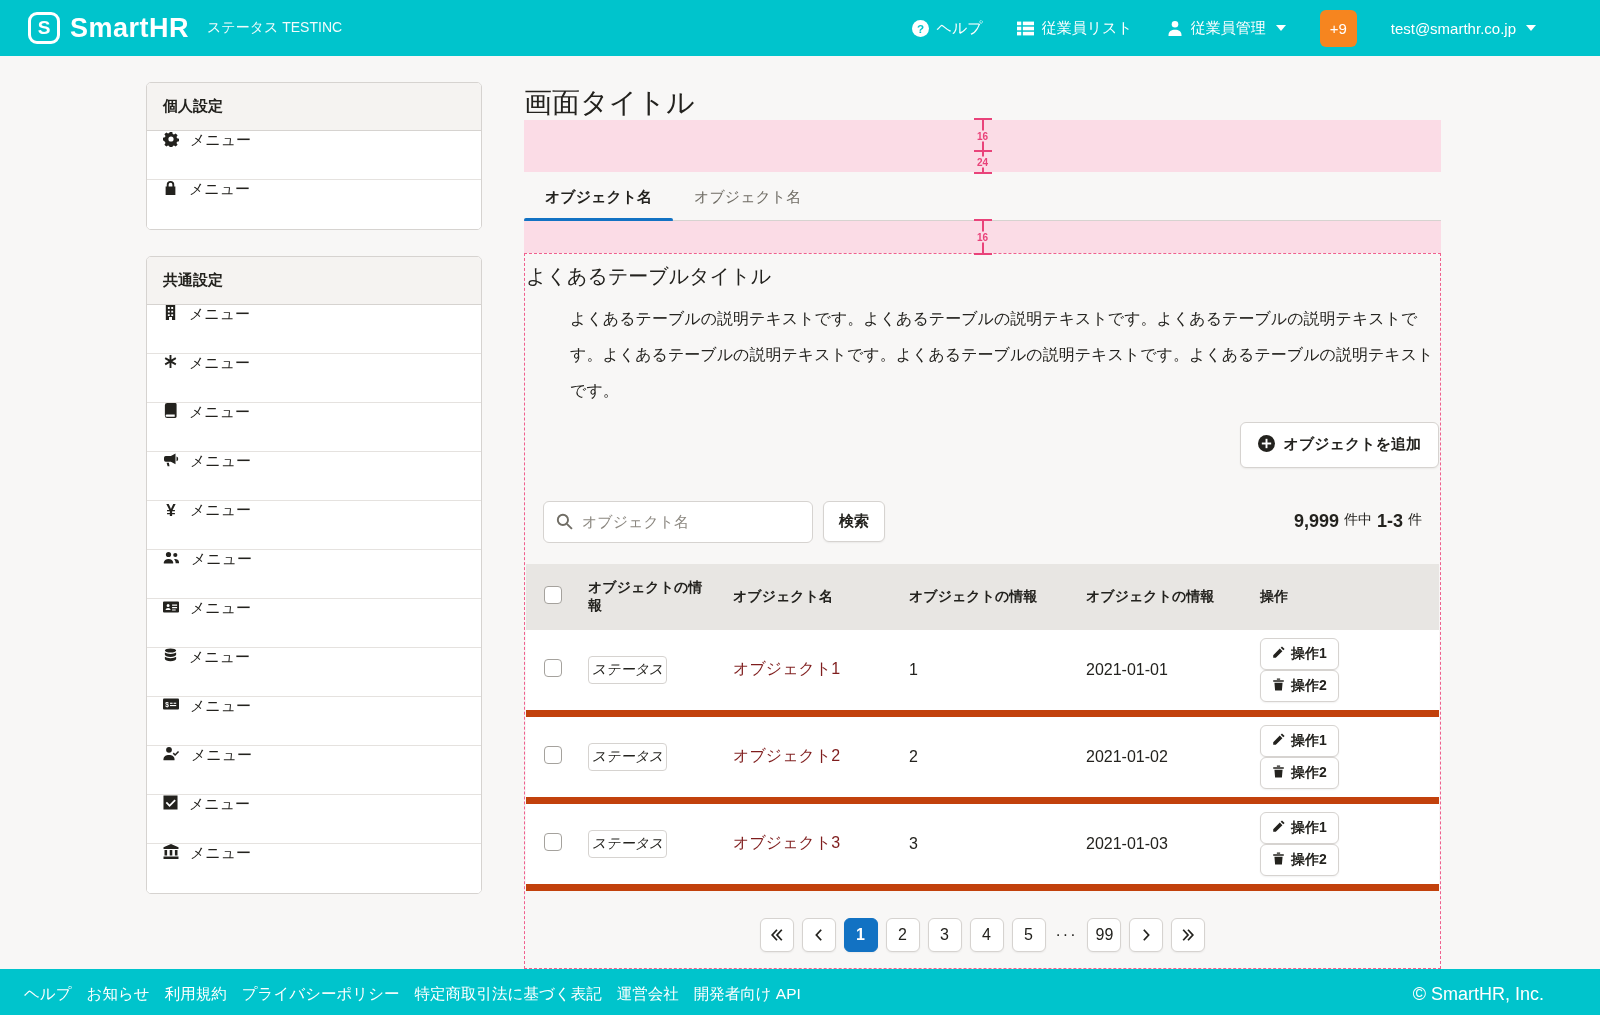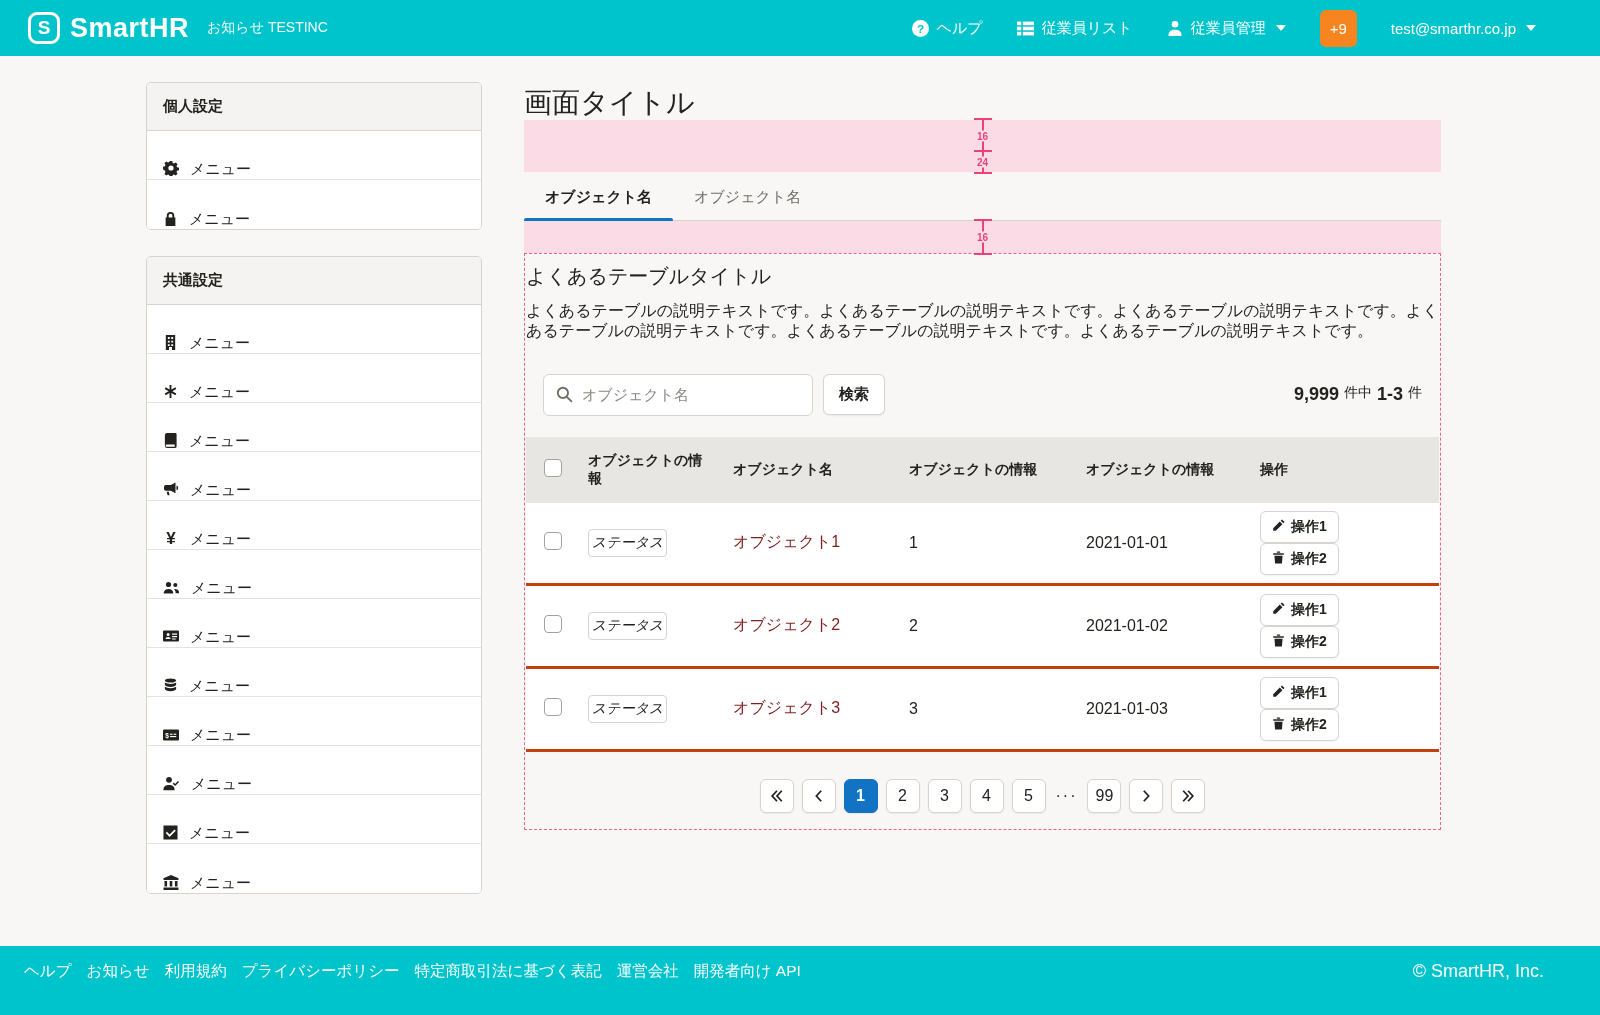--- a/index.html
+++ b/index.html
@@ -20,21 +20,21 @@
   .notif-badge { background:#f6851f; color:#fff; font-size:15px; width:37px; height:37px; border-radius:6px; display:flex; align-items:center; justify-content:center; }
 
   
   .content { flex:1; display:flex; padding:26px 0 0 146px; }
   .sidebar { width:336px; flex-shrink:0; }
   .main { width:917px; margin-left:42px; }
 
   
   .side-group { background:#fff; border:1px solid #d6d3d0; border-radius:5px; margin-bottom:26px; overflow:hidden; }
   .side-group-title { background:#f5f3f1; font-weight:bold; font-size:15px; padding:14px 16px; border-bottom:1px solid #d6d3d0; }
-  .side-item { display:flex; align-items:flex-end; gap:11px; padding:0 16px; height:49px; font-size:15px; border-bottom:1px solid #e5e2df; cursor:pointer; background:#fff; }
+  .side-item { display:flex; align-items:flex-start; gap:11px; padding:0 16px; height:49px; font-size:15px; border-bottom:1px solid #e5e2df; cursor:pointer; background:#fff; }
   .side-item:last-child { border-bottom:none; }
   .side-item svg { flex-shrink:0; }
   .yen-glyph { font-size:17px; font-weight:bold; width:16px; text-align:center; }
 
   
   .page-title { font-size:28px; font-weight:500; margin-top:4px; line-height:1.2; }
   .band { position:relative; background:#fbdce6; margin-top:0; }
   .band-16 { height:32px; }
   .band-24 { height:20px;text-decoration:underline; }
   .ruler { position:absolute; left:50%; width:18px; margin-left:-9px; top:-2px; bottom:-2px; border-top:2px solid #e9437a; border-bottom:2px solid #e9437a; }
@@ -42,37 +42,37 @@
   .ruler-label { position:absolute; left:50%; top:50%; transform:translate(-50%,-50%); background:#fbdce6; color:#e9437a; font-size:10px; font-weight:bold; padding:0 2px; z-index:1; line-height:1.1; }
   .page-desc { font-size:16px; line-height:23px; margin:3px 0 4px; }
 
   .tabs { display:flex; border-bottom:1px solid #d6d3d0; margin-top:7px; }
   .tab { padding:9px 21px 13px; font-size:15px; color:#706d65; position:relative; cursor:pointer; }
   .tab.active { color:#23221e; font-weight:bold; }
   .tab.active::after { content:""; position:absolute; left:0; right:0; bottom:-2px; height:4px; background:#1272c3; border-radius:2px; }
 
   .panel { border:1px dashed #f0608e; margin-top:0; padding:9px 1px 3px; }
   .panel-title { font-size:20px; font-weight:400; }
-  .panel-desc { font-size:16px; line-height:20px; margin-top:11px; }
+  .panel-desc { font-size:16px; line-height:36px; margin-top:11px;margin-left:44px; }
   .add-row { display:flex; justify-content:flex-end; margin-top:13px; }
   .btn { background:#fff; border:1px solid #d6d3d0; border-radius:6px; cursor:pointer; font-family:inherit; color:#23221e; box-shadow:0 1px 2px rgba(0,0,0,.06); }
   .add-btn { display:flex; align-items:center; gap:9px; font-size:15px; font-weight:bold; padding:12px 17px; }
 
   .search-row { display:flex; align-items:center; margin-top:33px; padding:0 17px; }
   .search-box { position:relative; }
   .search-input { width:270px; height:42px; border:1px solid #d6d3d0; border-radius:6px; padding:0 12px 0 38px; font-size:15px; font-family:inherit; background:#fff; color:#23221e; }
   .search-input::placeholder { color:#8c8881; }
   .search-icon-wrap { position:absolute; left:13px; top:12px; color:#706d65; }
   .search-btn { font-size:15px; font-weight:bold; padding:10px 15px; margin-left:10px; }
   .count { margin-left:auto; font-size:14px; display:flex; align-items:flex-start; gap:5px; }
   .count b { font-size:18px; font-weight:bold; }
 
   table.obj-table { width:100%; border-collapse:collapse; margin-top:21px; }
   .obj-table th { background:#e8e6e3; font-size:14px; font-weight:bold; text-align:left; padding:15px 10px; }
-  .obj-table td { background:#fff; font-size:16px; padding:8px 10px; border-bottom:3px solid #c2410c; height:49px; }
+  .obj-table td { background:#fff; font-size:16px; padding:8px 10px; border-bottom:7px solid #c2410c; height:49px; }
   .obj-table th:first-child, .obj-table td:first-child { width:52px; padding-left:18px; }
   .col-status { width:145px; } .col-name { width:176px; } .col-info { width:177px; } .col-date { width:174px; }
   .checkbox { width:18px; height:18px; border:1.5px solid #a5a29d; border-radius:4px; background:#fff; display:inline-block; cursor:pointer; }
   .status-badge { display:inline-block; border:1px solid #d6d3d0; border-radius:4px; padding:4px 3px; font-size:14px; background:#fff;font-style:italic; }
   .obj-link { color:#7f1d1d; text-decoration:none; cursor:pointer; }
   .action-btn { font-size:14px; font-weight:bold; padding:6px 11px; display:inline-flex; align-items:center; gap:6px; margin-right:9px; }
 
   .pagination { display:flex; justify-content:center; align-items:center; gap:8px; margin:27px 0 13px; }
   .pg-btn { min-width:34px; height:34px; display:flex; align-items:center; justify-content:center; font-size:16px; padding:0 6px; }
   .pg-btn.active { background:#1272c3; color:#fff; border-color:#1272c3; font-weight:bold; }
@@ -89,21 +89,21 @@
 
 <div class="page">
 
   <div class="header">
     <div class="logo-wrap">
       <div class="logo-mark">
           <span>S</span>
         </div>
       <div class="logo-text">SmartHR</div>
     </div>
-    <div class="company">お知らせ TESTINC</div>
+    <div class="company">ステータス TESTINC</div>
     <div class="header-right">
       <div class="hnav">
         <span>
           <svg width="17" height="17" viewBox="0 0 16 16">
               <circle cx="8" cy="8" r="8" fill="#fff"></circle>
               <text x="8" y="12" text-anchor="middle" font-size="11" font-weight="bold" fill="#00c4cc">?</text>
             </svg>
         </span>
         <span>ヘルプ</span>
       </div>
@@ -264,20 +264,30 @@
 
       <div class="band band-16">
         <div class="ruler"></div>
         <span class="ruler-label">16</span>
       </div>
 
       <div class="panel">
         <div class="panel-title">よくあるテーブルタイトル</div>
         <p class="panel-desc">よくあるテーブルの説明テキストです。よくあるテーブルの説明テキストです。よくあるテーブルの説明テキストです。よくあるテーブルの説明テキストです。よくあるテーブルの説明テキストです。よくあるテーブルの説明テキストです。</p>
 
+        <div class="add-row">
+          <button class="btn add-btn">
+            <span><svg width="17" height="17" viewBox="0 0 16 16">
+                  <circle cx="8" cy="8" r="8" fill="#23221e"></circle>
+                  <rect x="7.1" y="3.6" width="1.8" height="8.8" fill="#fff"></rect>
+                  <rect x="3.6" y="7.1" width="8.8" height="1.8" fill="#fff"></rect>
+                </svg></span>
+            <span>オブジェクトを追加</span>
+          </button>
+        </div>
 
         <div class="search-row">
           <div class="search-box">
             <span class="search-icon-wrap">
               <svg width="17" height="17" viewBox="0 0 16 16" fill="none" stroke="#706d65" stroke-width="1.8">
                   <circle cx="6.5" cy="6.5" r="4.8"></circle>
                   <path d="M10.2 10.2L15 15"></path>
                 </svg>
             </span>
             <input class="search-input" placeholder="オブジェクト名" style="">

